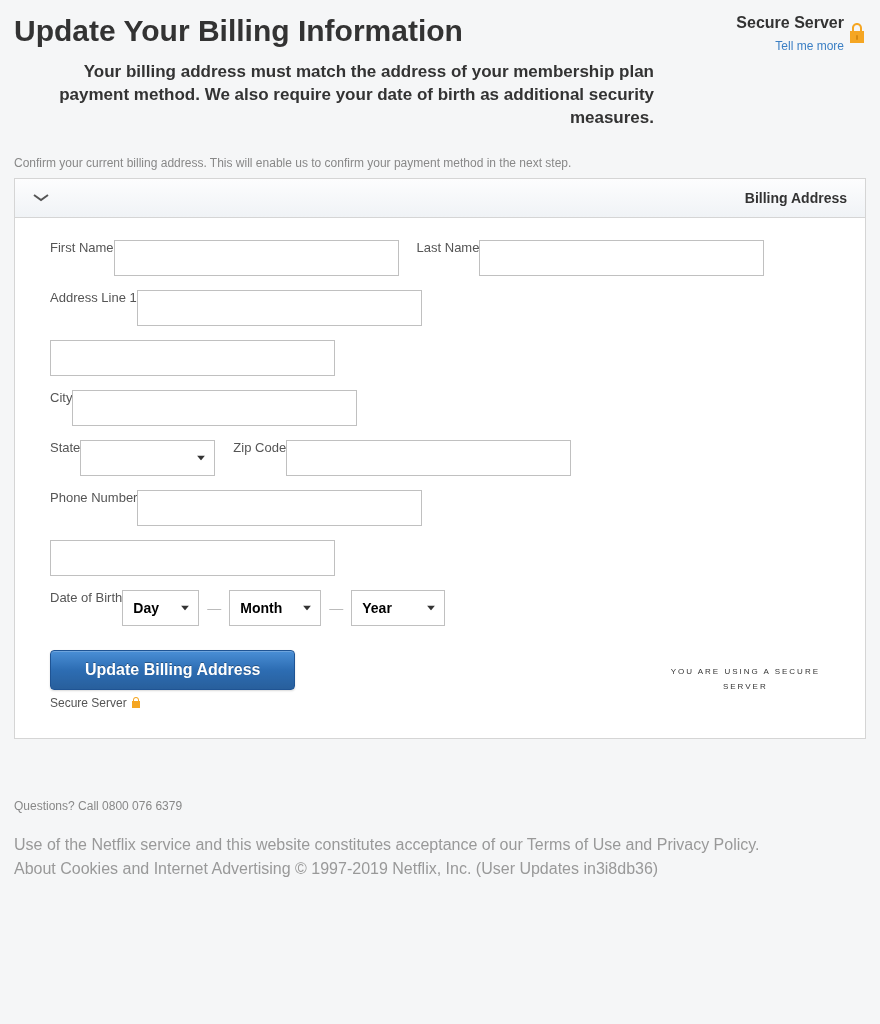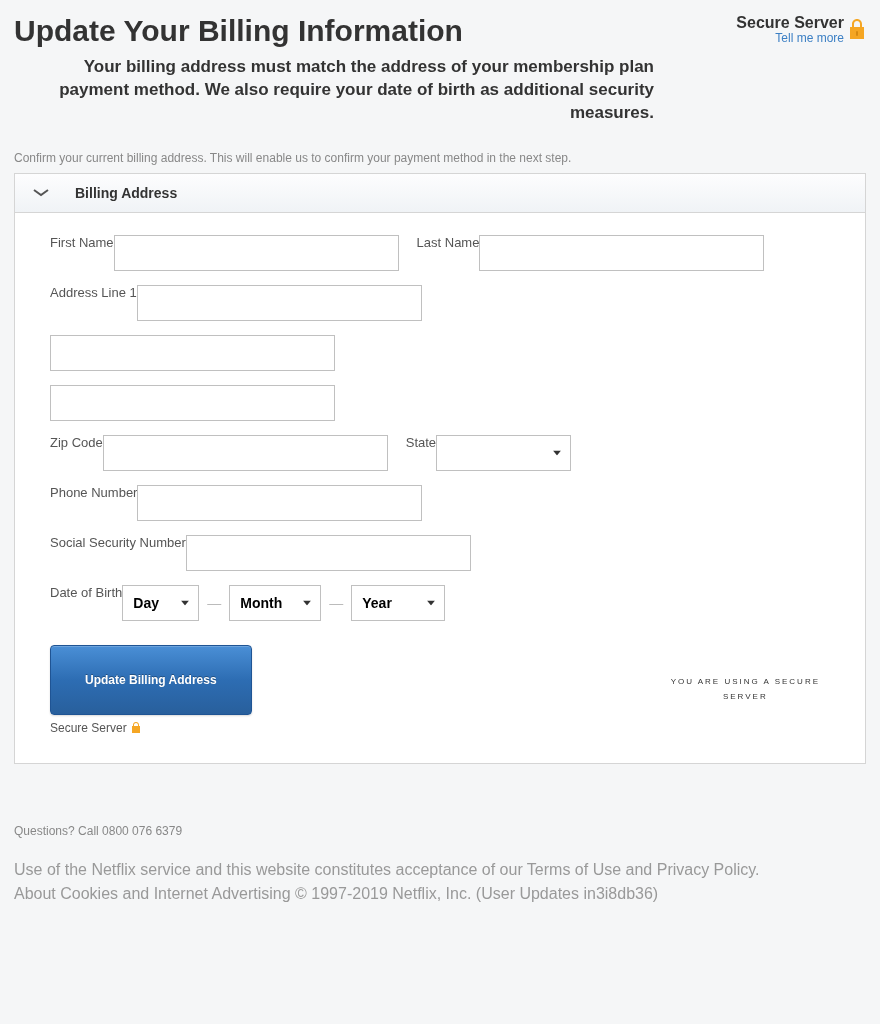--- a/index.html
+++ b/index.html
@@ -39,20 +39,21 @@
     }
     .secure-server-title {
       font-size: 16px;
       font-weight: bold;
       color: #333;
     }
     .secure-server-link {
       font-size: 12px;
       color: #3b7fc4;
       text-decoration: none;
+      margin-top: 8px;
     }
     .lock-icon-large {
       width: 18px;
       height: 24px;
     }
     .subtitle {
       font-size: 17px;
       font-weight: bold;
       color: #333;
       margin-bottom: 26px;
@@ -70,20 +71,21 @@
       background: #fff;
       margin-bottom: 60px;
     }
     .panel-header {
       background: linear-gradient(to bottom, #fdfdfe 0%, #f0f3f6 100%);
       padding: 11px 18px;
       border-bottom: 1px solid #d5d5d5;
       display: flex;
       align-items: center;
       gap: 26px;
+      justify-content: space-between;
     }
     .panel-title {
       font-size: 14px;
       font-weight: bold;
       color: #333;
     }
     .chevron-icon {
       width: 16px;
       height: 8px;
     }
@@ -158,23 +160,23 @@
     }
     .submit-left {
       display: flex;
       flex-direction: column;
       gap: 6px;
     }
     .submit-button {
       background: linear-gradient(to bottom, #4a8fd6 0%, #2d6db3 50%, #285f9c 100%);
       border: 1px solid #1f5494;
       color: #fff;
-      font-size: 12px;
-      font-weight: bold;
-      padding: 27px 34px;
+      font-size: 16px;
+      font-weight: bold;
+      padding: 10px 34px;
       border-radius: 4px;
       cursor: pointer;
       text-shadow: 0 -1px 0 rgba(0,0,0,0.3);
       box-shadow: inset 0 1px 0 rgba(255,255,255,0.2), 0 1px 2px rgba(0,0,0,0.15);
     }
     .secure-note {
       font-size: 12px;
       color: #555;
       display: flex;
       align-items: center;
@@ -259,52 +261,52 @@
     </div>
 
     <div class="form-row">
       <div class="form-group">
         <input type="text" class="text-input w-full" value="" style="">
       </div>
     </div>
 
     <div class="form-row">
       <div class="form-group">
-        <input type="text" class="text-input w-full" value="" style="">
-      </div>
-    </div>
-
-    <div class="form-row">
-      <div class="form-group">
-        <label>Zip Code</label>
-        <input type="text" class="text-input w-full" value="" style="">
-      </div>
+        <label>City</label>
+        <input type="text" class="text-input w-full" value="" style="">
+      </div>
+    </div>
+
+    <div class="form-row">
       <div class="form-group">
         <label>State</label>
         <div class="select-wrap">
           <select class="select-input state">
             <option></option>
           </select>
           <svg class="select-caret" width="8" height="5" viewBox="0 0 8 5">
               <path fill="#333" d="M0 0l4 5 4-5z"></path>
             </svg>
         </div>
       </div>
+      <div class="form-group">
+        <label>Zip Code</label>
+        <input type="text" class="text-input w-full" value="" style="">
+      </div>
     </div>
 
     <div class="form-row">
       <div class="form-group">
         <label>Phone Number</label>
         <input type="text" class="text-input w-full" value="" style="">
       </div>
     </div>
 
     <div class="form-row">
       <div class="form-group">
-        <label>Social Security Number</label>
         <input type="text" class="text-input w-full" value="" style="">
       </div>
     </div>
 
     <div class="form-row">
       <div class="form-group">
         <label>Date of Birth</label>
         <div class="dob-row">
           <div class="select-wrap">
             <select class="select-input dob" style="width:77px">

